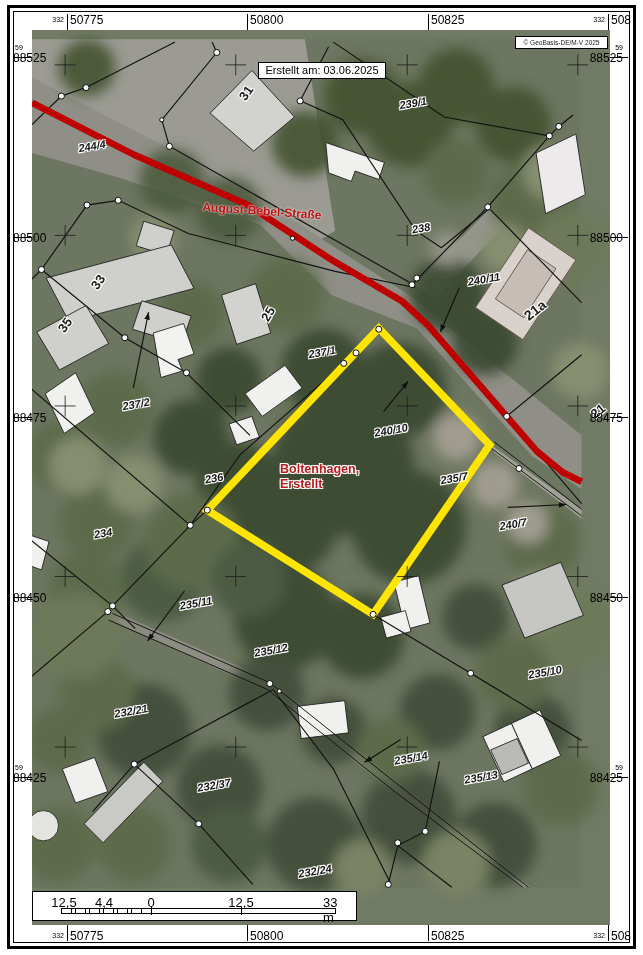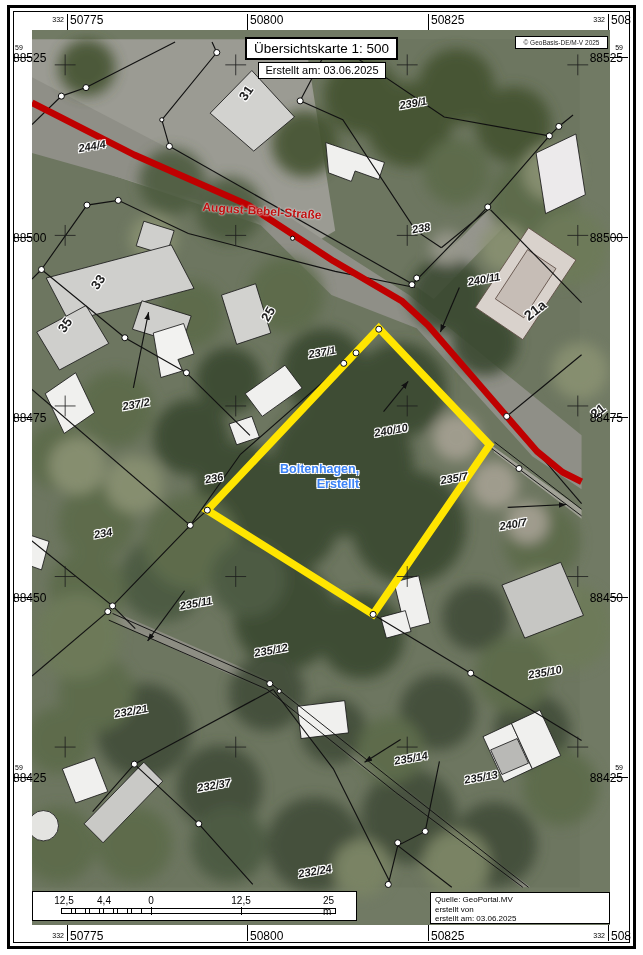--- a/index.html
+++ b/index.html
@@ -6,33 +6,33 @@
   #page{position:relative;width:643px;height:955px;background:#fff;overflow:hidden;}
   .frame-outer{position:absolute;left:7px;top:5px;width:623px;height:938px;border:3px solid #000;}
   .frame-inner{position:absolute;left:13px;top:11px;width:615px;height:930px;border:1px solid #000;}
   #map{position:absolute;left:32px;top:30px;width:578px;height:895px;overflow:hidden;background:#717a64;}
   #map svg{position:absolute;left:0;top:0;}
   #labels{position:absolute;left:32px;top:30px;width:578px;height:895px;overflow:hidden;pointer-events:none;}
   .halo{text-shadow:-1px -1px 0 #fff,1px -1px 0 #fff,-1px 1px 0 #fff,1px 1px 0 #fff,0 0 2px #fff;}
   .plbl{position:absolute;font:bold italic 11px "Liberation Sans",sans-serif;color:#161616;white-space:nowrap;transform:translate(-50%,-50%) rotate(var(--r,0deg));}
   .hnum{position:absolute;font:bold 13px "Liberation Sans",sans-serif;font-style:normal;color:#222;white-space:nowrap;transform:translate(-50%,-50%) rotate(var(--r,0deg));}
   .street-lbl{position:absolute;font:bold 12px "Liberation Sans",sans-serif;color:#c01010;white-space:nowrap;transform:translate(-50%,-50%) rotate(4deg);text-shadow:0 0 2px #ddd,0 0 2px #ddd;}
-  .place-lbl{position:absolute;font:bold 12.5px "Liberation Sans",sans-serif;color:#3b82f6;line-height:15px;text-align:right;}
+  .place-lbl{position:absolute;font:bold 12.5px "Liberation Sans",sans-serif;color:#b91c1c;line-height:15px;}
   .box{position:absolute;background:#fff;border:1px solid #000;box-sizing:border-box;z-index:30;}
   .title-box{left:245px;top:37px;width:153px;height:23px;border-width:2px;font-size:13.5px;text-align:center;line-height:19px;}
   .subtitle-box{left:258px;top:62px;width:128px;height:17px;font-size:11px;text-align:center;line-height:15px;}
   .copy-box{left:515px;top:36px;width:93px;height:13px;font-size:6.5px;text-align:center;line-height:11px;color:#222;}
   .coord{position:absolute;font-size:12px;color:#000;white-space:nowrap;z-index:20;}
   .coord-sm{position:absolute;font-size:7px;color:#000;white-space:nowrap;z-index:20;}
   .clip-right{width:20px;overflow:hidden;}
   .tick{position:absolute;background:#000;z-index:15;}
   .tick.v{width:1px;height:16px;}
   .tick.h{height:1px;width:18px;}
   #scalebar{left:32px;top:891px;width:325px;height:30px;z-index:30;}
-  #scalebar .sl{position:absolute;top:3px;font-size:10px;transform:translateX(-50%);}
+  #scalebar .sl{position:absolute;top:3px;font-size:13px;transform:translateX(-50%);}
   #scalebar .bar-outline{position:absolute;left:28px;top:16px;width:275px;height:6px;border:1px solid #000;box-sizing:border-box;}
   #scalebar .seg{position:absolute;top:16px;width:11px;height:6px;border:1px solid #000;box-sizing:border-box;background:#fff;}
   #scalebar .divline{position:absolute;top:15px;width:1px;height:8px;background:#000;}
   #source-box{left:430px;top:892px;width:180px;height:32px;font-size:8px;line-height:9.5px;padding:2px 4px;z-index:30;}
 </style>
 </head>
 <body>
 
 <div id="page">
   <div class="frame-outer"></div>
@@ -279,46 +279,40 @@
     <span class="plbl halo" style="left:164px;top:573px;--r:-10deg">235/11</span>
     <span class="plbl halo" style="left:239px;top:620px;--r:-10deg">235/12</span>
     <span class="plbl halo" style="left:99px;top:681px;--r:-10deg">232/21</span>
     <span class="plbl halo" style="left:513px;top:642px;--r:-10deg">235/10</span>
     <span class="plbl halo" style="left:379px;top:728px;--r:-10deg">235/14</span>
     <span class="plbl halo" style="left:449px;top:747px;--r:-10deg">235/13</span>
     <span class="plbl halo" style="left:182px;top:755px;--r:-10deg">232/37</span>
     <span class="plbl halo" style="left:283px;top:841px;--r:-10deg">232/24</span>
   </div>
 
-  <div class="box title-box">Übersichtskarte 1: 500</div>
   <div class="box subtitle-box">Erstellt am: 03.06.2025</div>
   <div class="box copy-box">© GeoBasis-DE/M-V 2025</div>
 
   <div class="box" id="scalebar">
     <span class="sl" style="left:31px">12,5</span>
     <span class="sl" style="left:71px">4,4</span>
     <span class="sl" style="left:118px">0</span>
     <span class="sl" style="left:208px">12,5</span>
-    <span class="sl" style="left:301px">25 m</span>
+    <span class="sl" style="left:301px">33 m</span>
     <div class="bar-outline"></div>
     <div class="seg" style="left:28px"></div>
     <div class="seg" style="left:42px"></div>
     <div class="seg" style="left:56px"></div>
     <div class="seg" style="left:70px"></div>
     <div class="seg" style="left:84px"></div>
     <div class="seg" style="left:98px"></div>
     <div class="divline" style="left:118px"></div>
     <div class="divline" style="left:208px"></div>
   </div>
 
-  <div class="box" id="source-box">
-    <div>Quelle: GeoPortal.MV</div>
-    <div>erstellt von</div>
-    <div>erstellt am: 03.06.2025</div>
-  </div>
 
   <div class="tick v" style="left:67px;top:14px"></div>
   <div class="tick v" style="left:247px;top:14px"></div>
   <div class="tick v" style="left:428px;top:14px"></div>
   <div class="tick v" style="left:608px;top:14px"></div>
   <span class="coord-sm" style="right:579px;top:16px">332</span>
   <span class="coord" style="left:70px;top:13px">50775</span>
   <span class="coord" style="left:250px;top:13px">50800</span>
   <span class="coord" style="left:431px;top:13px">50825</span>
   <span class="coord-sm" style="right:38px;top:16px">332</span>

